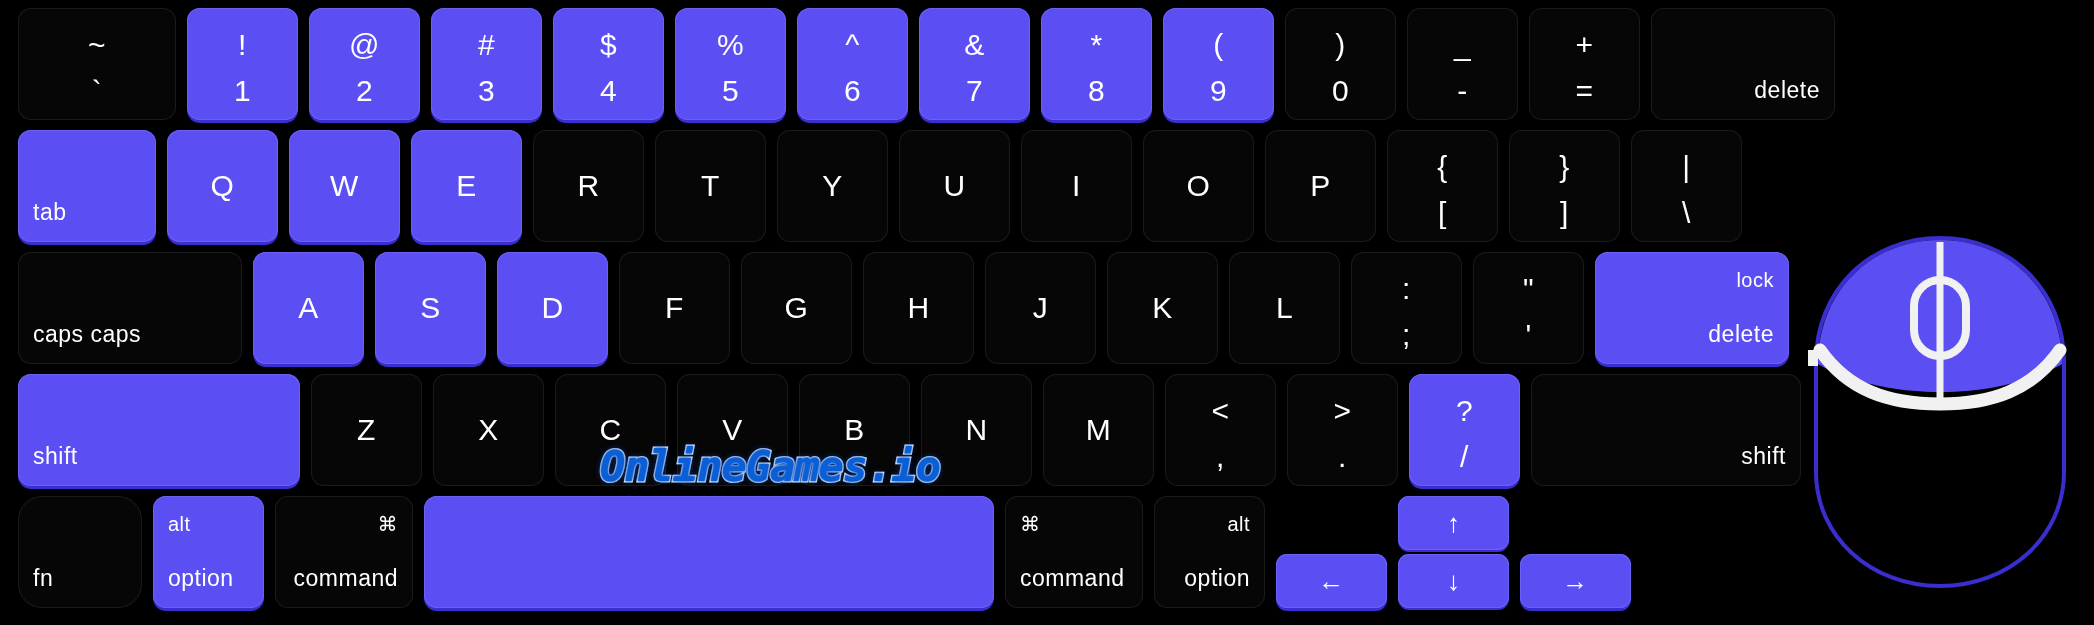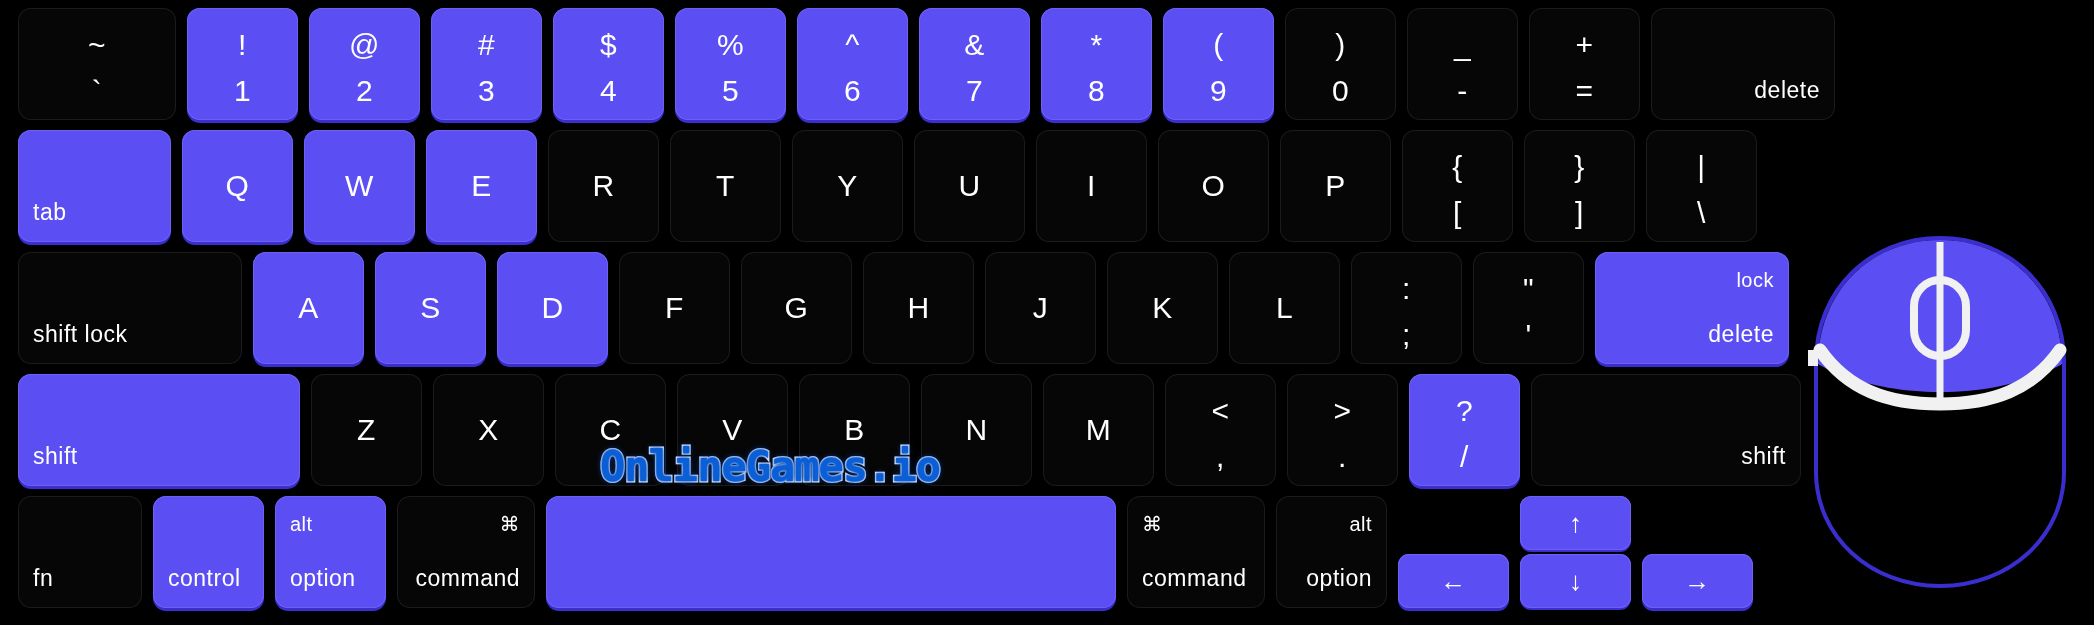--- a/index.html
+++ b/index.html
@@ -101,20 +101,21 @@
     font-family: "DejaVu Sans Mono", monospace;
     font-size: 42px;
     font-weight: bold;
     letter-spacing: -1px;
     color: #0a5fd6;
     -webkit-text-stroke: 3px #ffffff;
     paint-order: stroke fill;
     text-shadow: 0 0 2px #1769df, 0 0 6px #0d49b8;
     white-space: nowrap;
     z-index: 40;
+    font-style: italic;
   }
 
   
   #mouse {
     position: absolute;
     left: 1808px; top: 232px;
     width: 264px; height: 360px;
   }
   #mouse svg { display:block; width:264px; height:360px; }
 </style>
@@ -175,21 +176,21 @@
         </div>
         <div class="key" style="width: 111px;">
           <span class="g up">+</span>
           <span class="g low">=</span>
         </div>
         <div class="key" style="width: 184px;">
           <span class="g br">delete</span>
         </div>
       </div>
     <div class="kbrow" id="row2">
-        <div class="key on" style="width: 153px;">
+        <div class="key on" style="width: 138px;">
           <span class="g bl">tab</span>
         </div>
         <div class="key on" style="width: 111px;">
           <span class="g center">Q</span>
         </div>
         <div class="key on" style="width: 111px;">
           <span class="g center">W</span>
         </div>
         <div class="key on" style="width: 111px;">
           <span class="g center">E</span>
@@ -223,21 +224,21 @@
           <span class="g up">}</span>
           <span class="g low">]</span>
         </div>
         <div class="key" style="width: 111px;">
           <span class="g up">|</span>
           <span class="g low">\</span>
         </div>
       </div>
     <div class="kbrow" id="row3">
         <div class="key" style="width: 224px;">
-          <span class="g bl">shift lock</span>
+          <span class="g bl">caps caps</span>
         </div>
         <div class="key on" style="width: 111px;">
           <span class="g center">A</span>
         </div>
         <div class="key on" style="width: 111px;">
           <span class="g center">S</span>
         </div>
         <div class="key on" style="width: 111px;">
           <span class="g center">D</span>
         </div>
@@ -307,25 +308,22 @@
         </div>
         <div class="key on" style="width: 111px;">
           <span class="g up">?</span>
           <span class="g low">/</span>
         </div>
         <div class="key" style="width: 270px;">
           <span class="g br">shift</span>
         </div>
       </div>
     <div class="kbrow" id="row5">
-        <div class="key" style="width: 124px;">
+        <div class="key" style="width: 124px; border-radius: 24px;">
           <span class="g bl">fn</span>
-        </div>
-        <div class="key on" style="width: 111px;">
-          <span class="g bl">control</span>
         </div>
         <div class="key on" style="width: 111px;">
           <span class="g bl">option</span>
           <span class="g tl">alt</span>
         </div>
         <div class="key" style="width: 138px;">
           <span class="g br">command</span>
           <span class="g tr">⌘</span>
         </div>
         <div class="key on" style="width: 570px;"></div>

